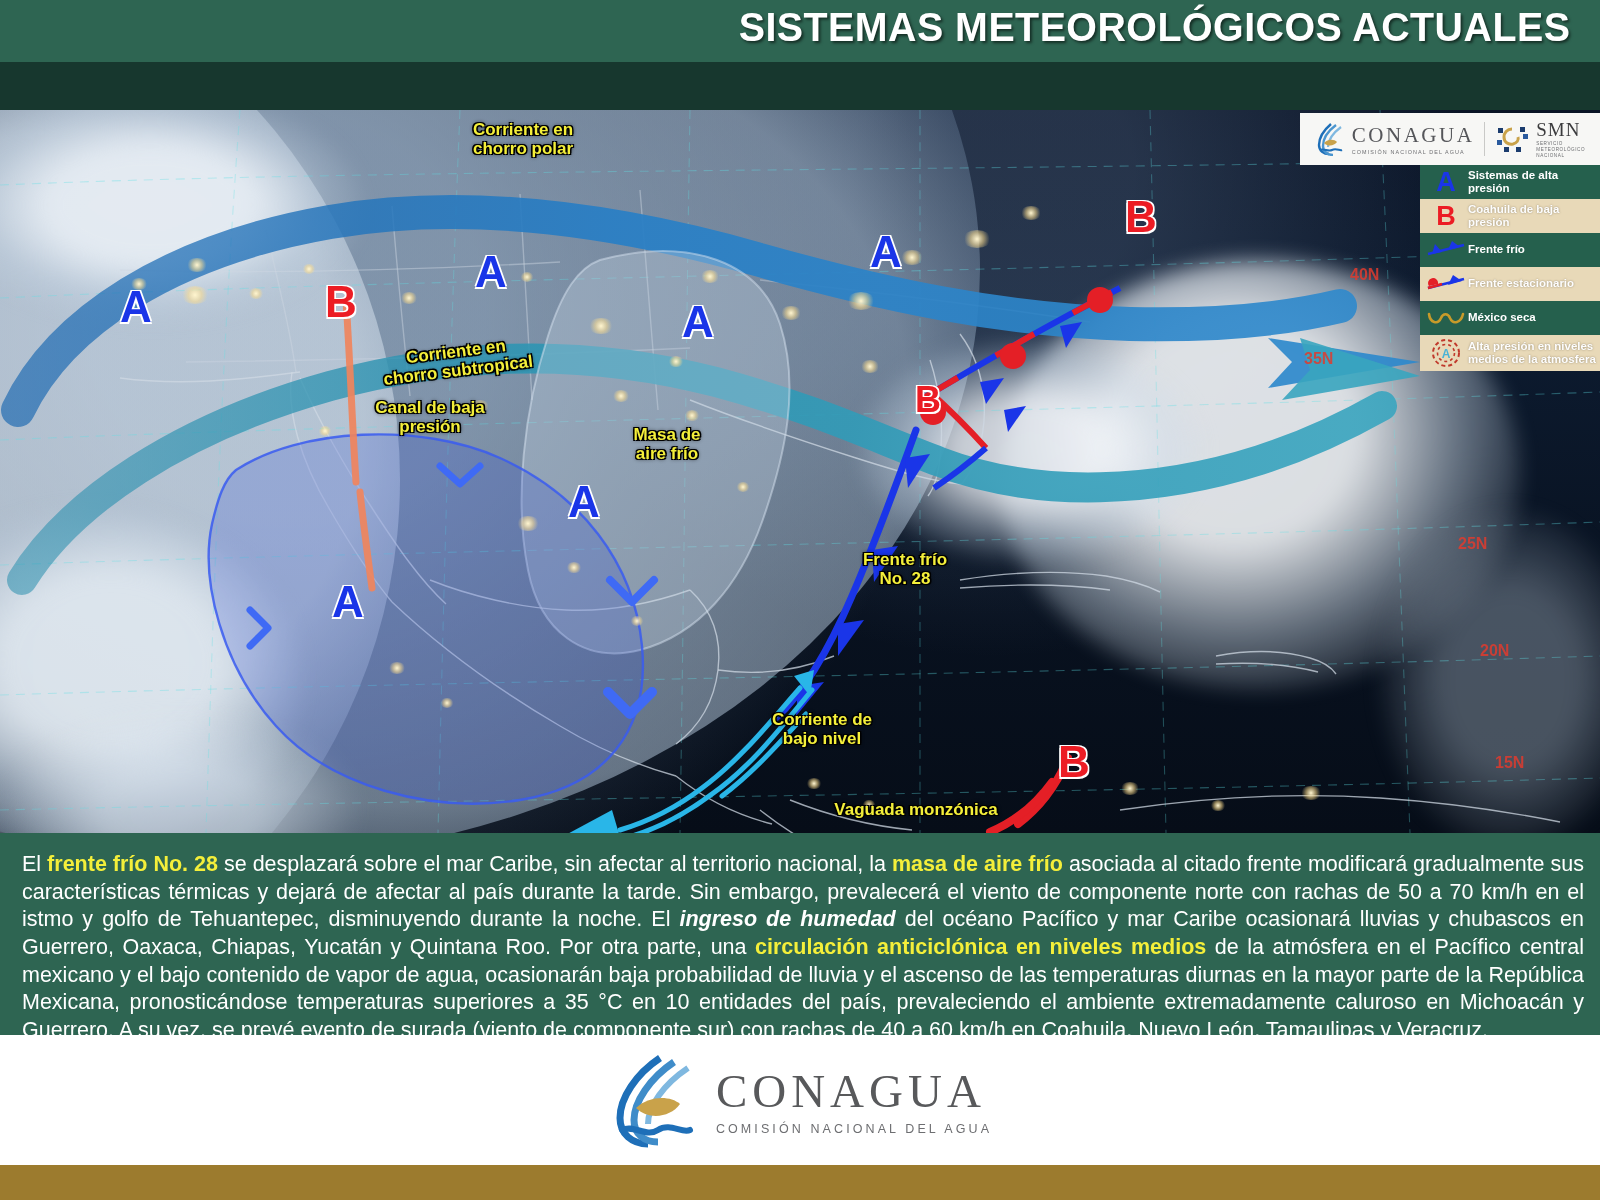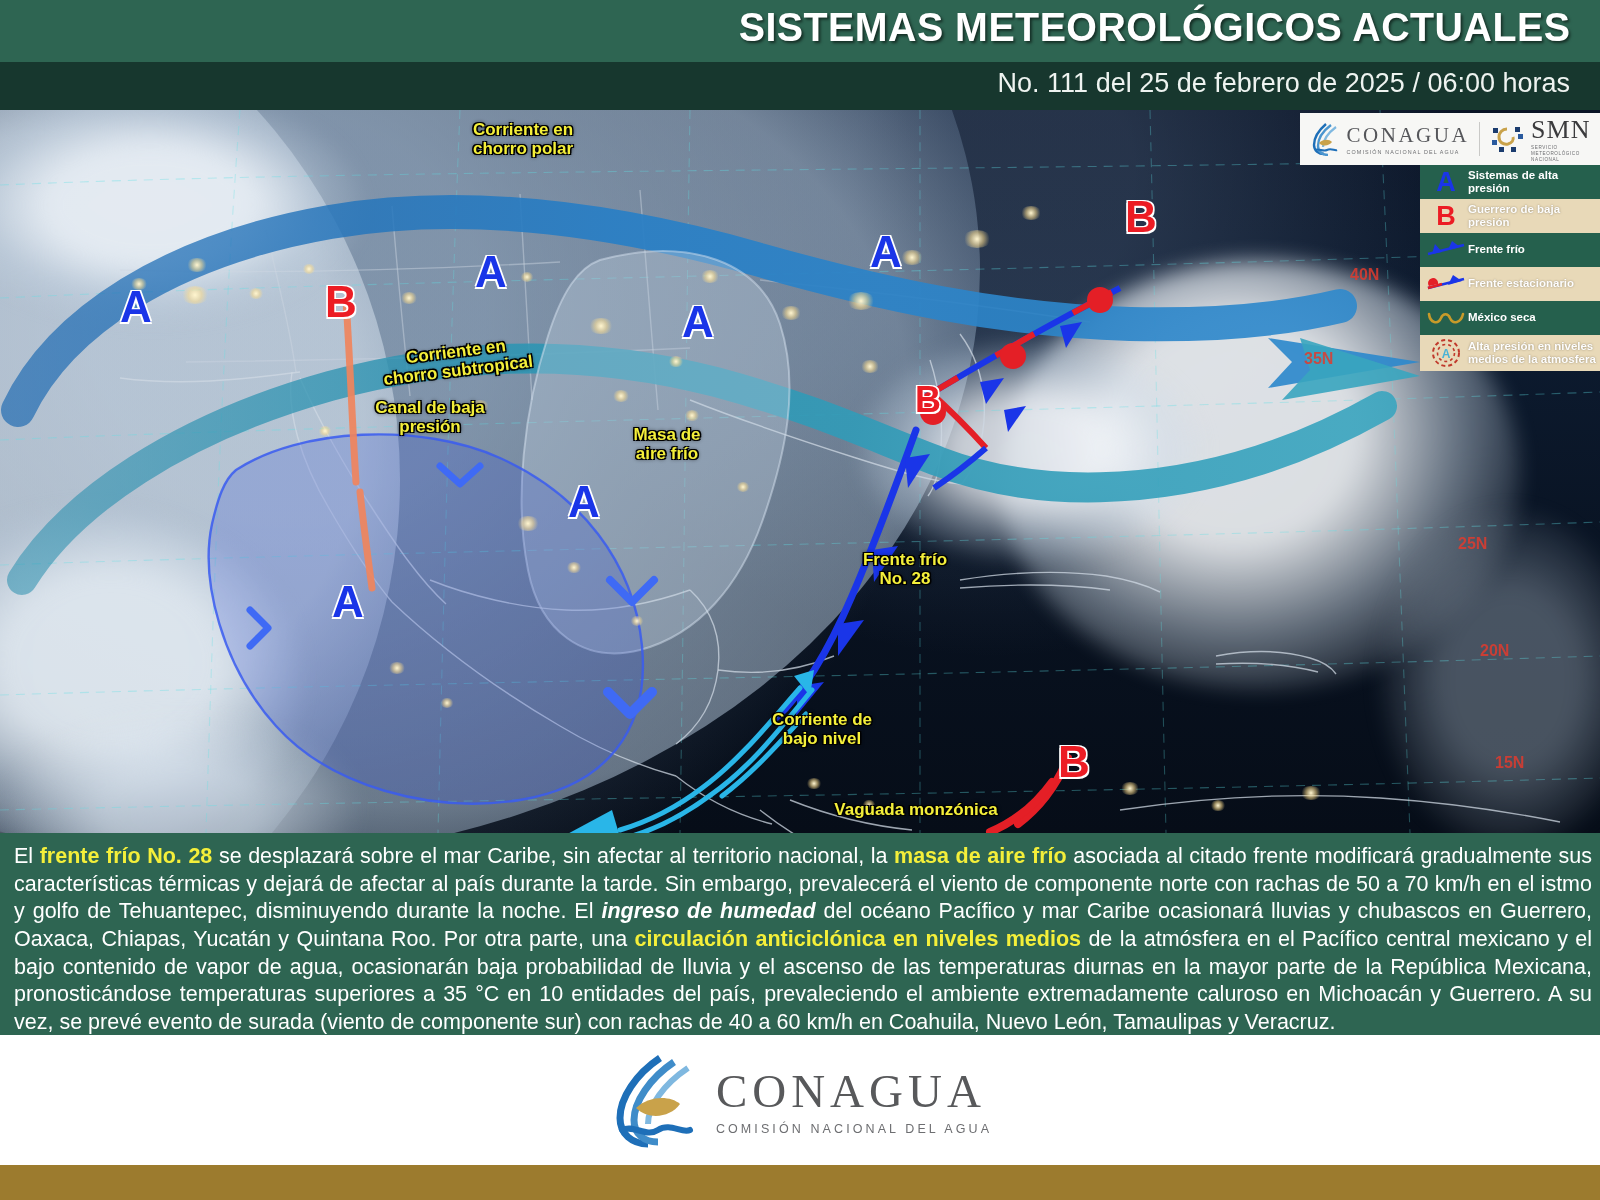--- a/index.html
+++ b/index.html
@@ -47,58 +47,57 @@
   .ts{position:absolute;left:676px;top:115px;padding:2px 8px 4px;background:rgba(20,20,20,.72);
       color:#f2f2f2;font-size:24px;white-space:nowrap;letter-spacing:.2px;}
 
   
   .logostrip{position:absolute;right:0;top:113px;width:300px;height:52px;background:#f7f7f5;
      display:flex;align-items:center;justify-content:center;gap:10px;}
   .lg-con{display:flex;align-items:center;gap:7px;}
   .lg-txt-main{font-size:21px;letter-spacing:2.5px;color:#55565a;font-family:"Liberation Serif",serif;}
   .lg-txt-sub{font-size:5.4px;letter-spacing:1.1px;color:#6d6e71;margin-top:1px;}
   .vdiv{width:1px;height:34px;background:#c9c9c7;}
-  .lg-smn{font-size:26px;letter-spacing:1px;color:#3b3b3d;font-family:"Liberation Serif",serif;}
+  .lg-smn{font-size:19px;letter-spacing:1px;color:#3b3b3d;font-family:"Liberation Serif",serif;}
   .lg-smn-sub{font-size:4.6px;line-height:1.25;color:#6d6e71;letter-spacing:.6px;}
 
   
   #legend{position:absolute;right:0;top:165px;width:180px;}
   .lg-row{display:flex;align-items:center;min-height:34px;padding:3px 4px;box-sizing:border-box;}
   .lg-row.dark{background:#25604d;}
   .lg-row.light{background:#e8d9b8;}
   .lg-icon{width:44px;min-width:44px;display:flex;align-items:center;justify-content:center;}
   .lg-label{font-size:11.5px;font-weight:bold;line-height:1.14;}
   .lg-row.dark .lg-label{color:#ffffff;}
   .lg-row.light .lg-label{color:#fdfdfd;text-shadow:0 0 2px rgba(80,70,50,.55);}
   .lg-A{color:#1a35e8;font-size:27px;font-weight:bold;line-height:1;}
   .lg-B{color:#ec1c24;font-size:27px;font-weight:bold;line-height:1;}
 
   
   #body{position:absolute;left:0;top:833px;width:1600px;height:202px;background:#2e6552;}
-  #body p{margin:4px;padding:6px 4px 0 10px;color:#ffffff;font-size:21.5px;line-height:1.285;
+  #body p{margin:12px;padding:6px 4px 0 10px;color:#ffffff;font-size:21.5px;line-height:1.285;
       text-align:justify;text-justify:inter-word;font-family:"Liberation Sans",sans-serif;}
   .hl{color:#f4ef3a;font-weight:bold;}
   .em{font-weight:bold;font-style:italic;}
 
   
   #footer{position:absolute;left:0;top:1035px;width:1600px;height:130px;background:#ffffff;
      display:flex;align-items:center;justify-content:center;gap:16px;}
   .ft-txt-main{font-size:47px;letter-spacing:5px;color:#58595b;font-family:"Liberation Serif",serif;}
   .ft-txt-sub{font-size:12.5px;letter-spacing:3.1px;color:#6d6e71;margin-top:4px;}
   #gold{position:absolute;left:0;top:1165px;width:1600px;height:35px;background:#9c7b2e;}
 </style>
 </head>
 <body>
 
 <div id="page">
 
   <div class="hdr-top"></div>
   <div class="hdr-sub-bar"></div>
   <div class="hdr-title">SISTEMAS METEOROLÓGICOS ACTUALES</div>
-  <div class="hdr-sub">No. 111 del 25 de febrero de 2025 / 06:00 horas</div>
 
   <div id="map">
 
     <div class="limb limb-a"></div>
     <div class="limb limb-b"></div>
 
     <div class="cloudmass" style="left:-60px;top:-20px;width:420px;height:230px;background:radial-gradient(ellipse at 50% 50%,rgba(240,245,250,.78) 0 34%,rgba(200,215,230,.3) 58%,rgba(0,0,0,0) 78%);"></div>
     <div class="cloudmass" style="left:-120px;top:400px;width:420px;height:340px;background:radial-gradient(ellipse at 55% 45%,rgba(235,242,248,.72) 0 32%,rgba(190,205,222,.28) 56%,rgba(0,0,0,0) 78%);"></div>
     <div class="cloudmass" style="left:1000px;top:150px;width:520px;height:430px;background:radial-gradient(ellipse at 45% 40%,rgba(248,250,252,.88) 0 30%,rgba(215,228,240,.45) 55%,rgba(0,0,0,0) 80%);"></div>
     <div class="cloudmass" style="left:860px;top:230px;width:340px;height:220px;background:radial-gradient(ellipse at 50% 50%,rgba(245,248,252,.8) 0 30%,rgba(205,220,235,.35) 56%,rgba(0,0,0,0) 80%);"></div>
@@ -332,21 +331,21 @@
       <div class="lg-icon">
           <span class="lg-A">A</span>
         </div>
       <div class="lg-label">Sistemas de
 alta presión</div>
     </div>
     <div class="lg-row light">
       <div class="lg-icon">
           <span class="lg-B">B</span>
         </div>
-      <div class="lg-label">Guerrero de
+      <div class="lg-label">Coahuila de
 baja presión</div>
     </div>
     <div class="lg-row dark">
       <div class="lg-icon">
         <svg width="40" height="18" viewBox="0 0 40 18">
           <path d="M2,13 L38,4" stroke="#1a35e8" stroke-width="2.6" fill="none"></path>
           <polygon points="6,13 16,11 9,3" fill="#1a35e8"></polygon>
           <polygon points="22,9 34,6 26,0" fill="#1a35e8"></polygon>
         </svg>
       </div>

